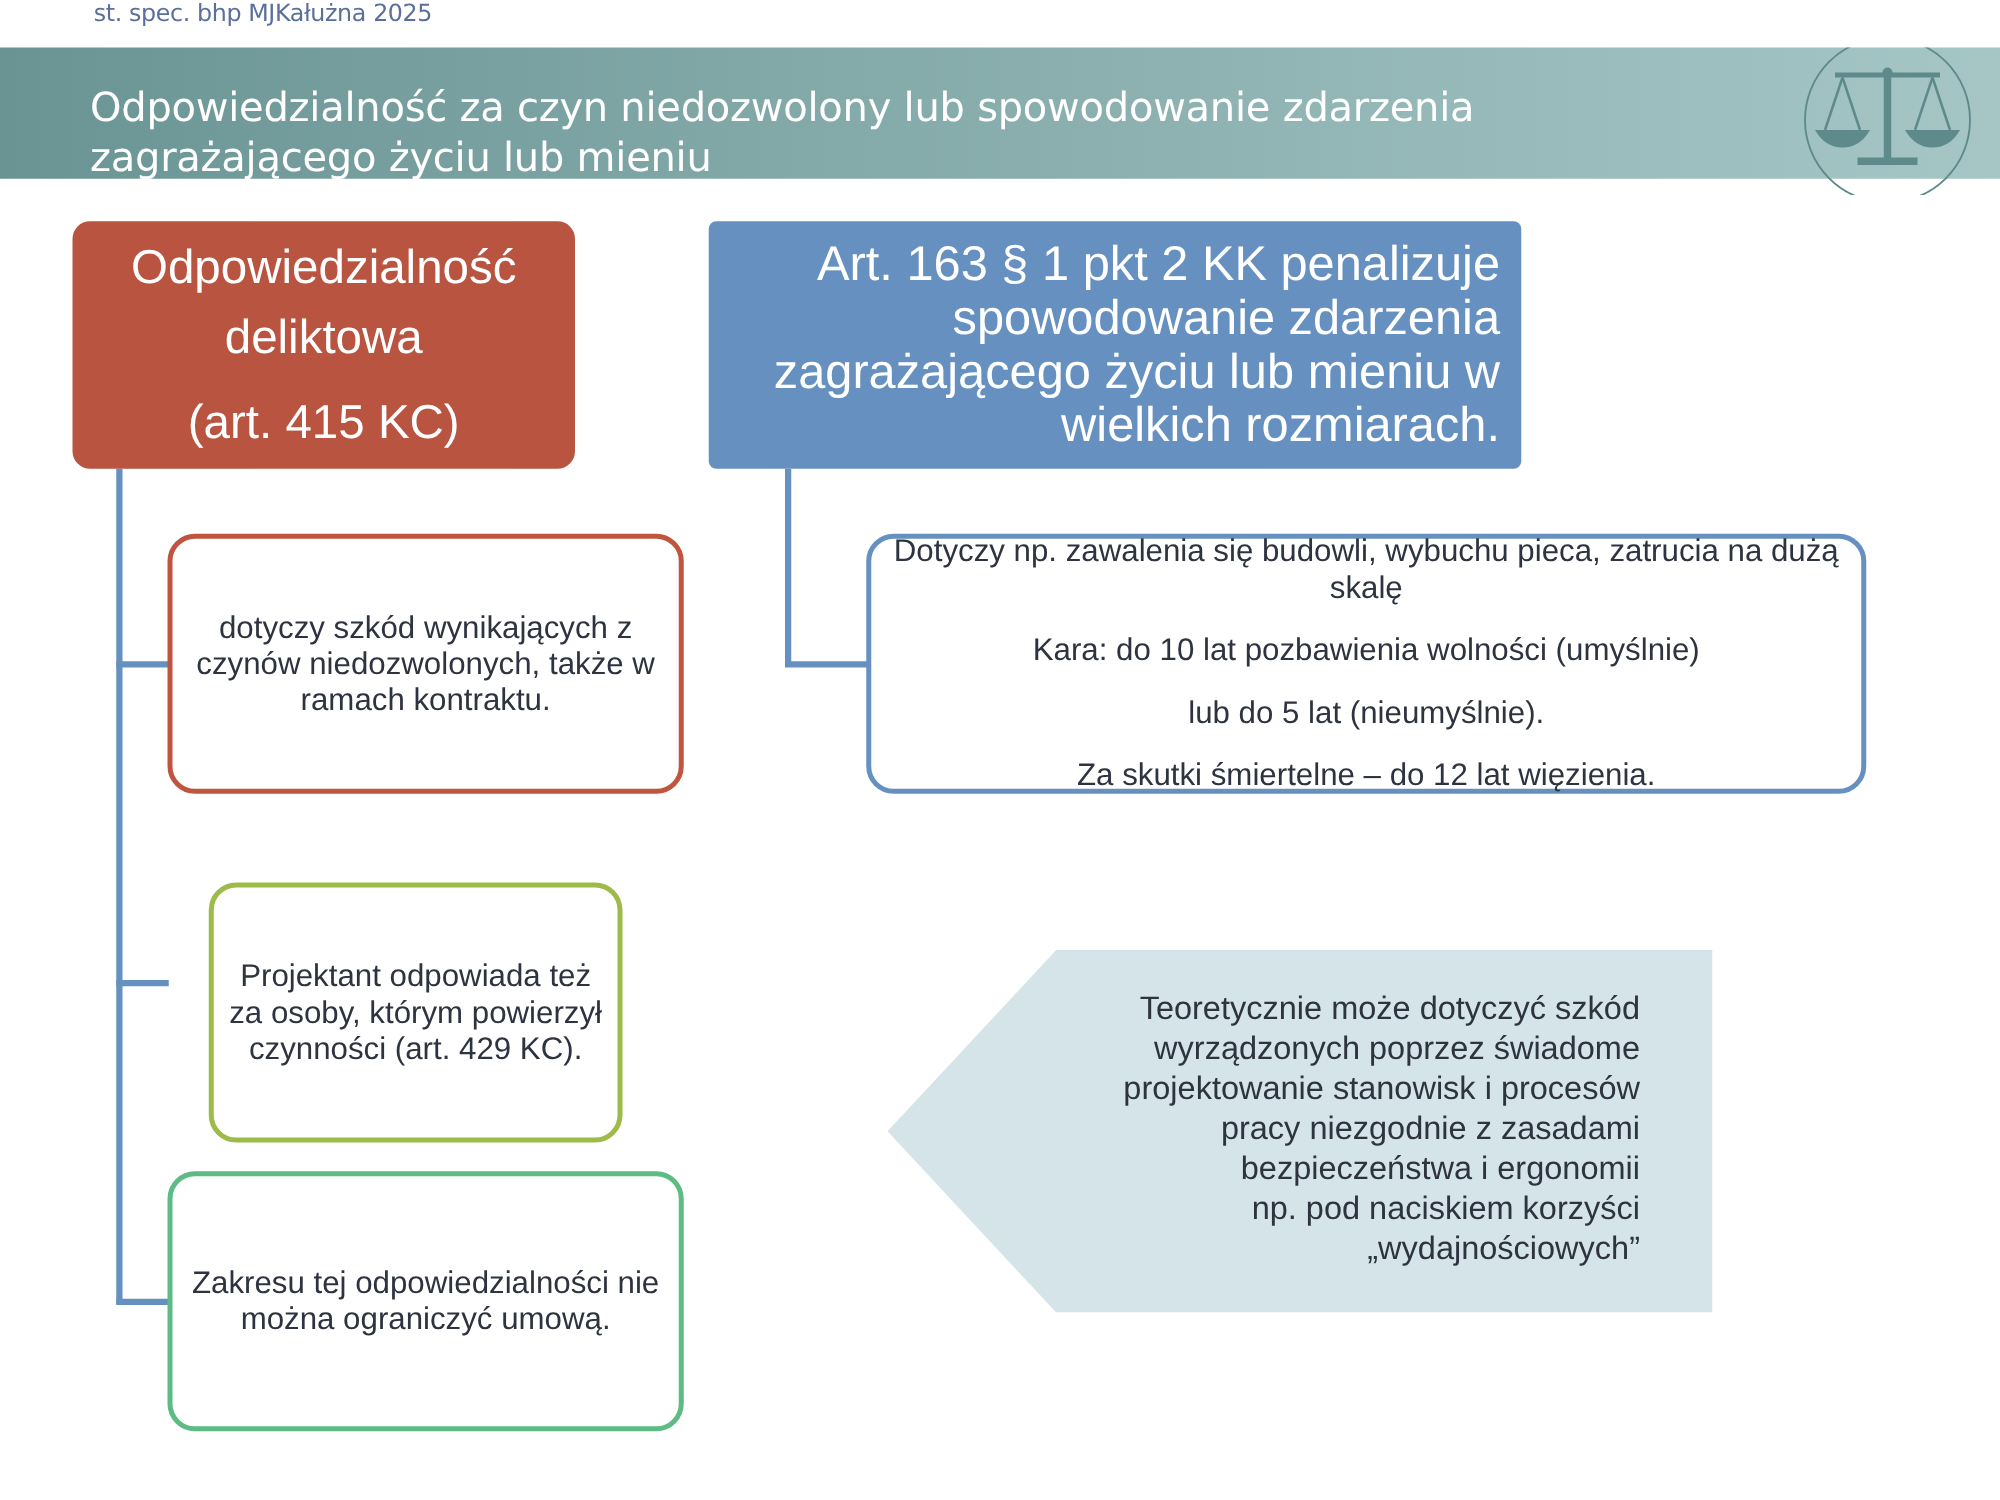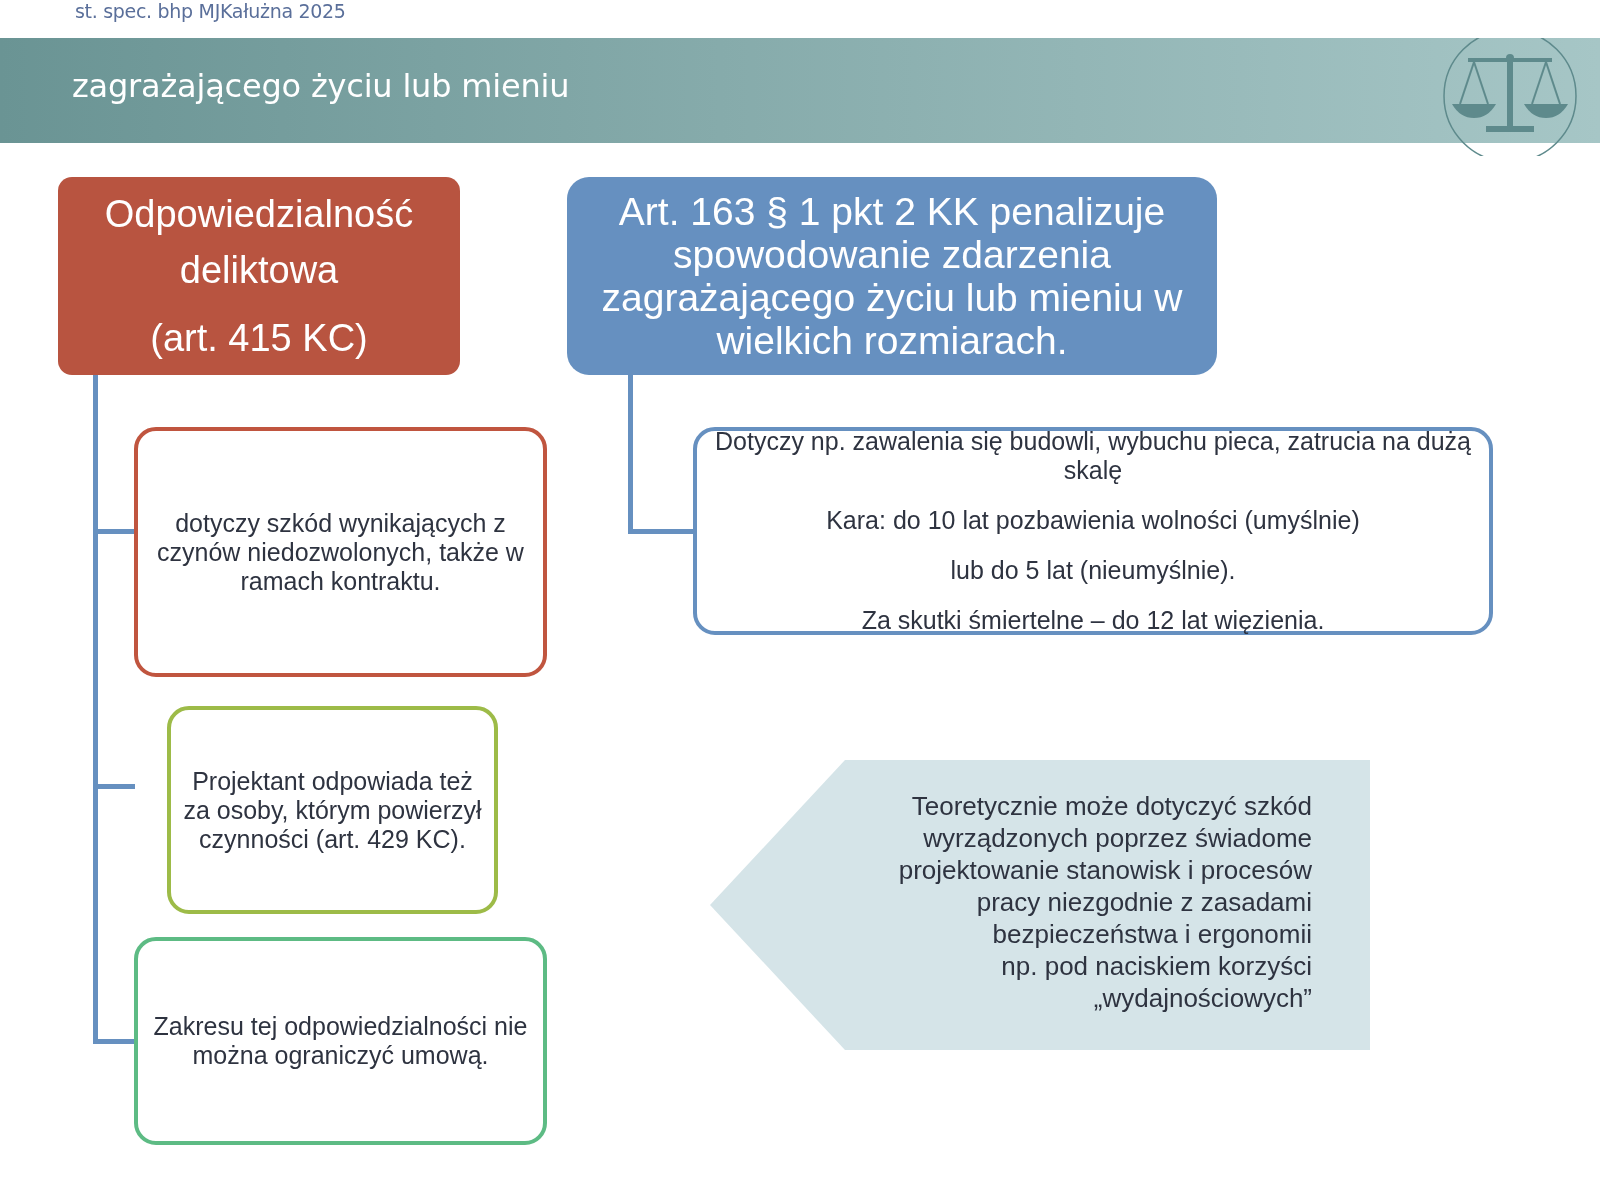--- a/index.html
+++ b/index.html
@@ -10,42 +10,43 @@
   #banner { left:0; top:38px; width:1600px; height:105px;
             background:linear-gradient(90deg,#6a9494 0%,#86abab 45%,#a6c6c6 100%); }
   #banner-title { left:72px; top:66px; width:1300px; color:#ffffff; font-family:"DejaVu Sans", sans-serif;
                   font-size:32px; line-height:40px; font-weight:normal; letter-spacing:-0.2px; }
   #scales { left:1438px; top:38px; width:144px; height:118px; }
   .box { position:absolute; box-sizing:border-box; display:flex; align-items:center; justify-content:center;
          text-align:center;gap:13px; }
   #box-delict { left:58px; top:177px; width:402px; height:198px; background:#b85440; border-radius:14px;
                 color:#fff; font-size:38px; line-height:43px; flex-direction:column; }
   #box-delict .sub { margin-top:12px; }
-  #box-art163 { left:567px; top:177px; width:650px; height:198px; background:#6690c0; border-radius:22px;
-                color:#fff; font-size:39px; line-height:43px; padding:0 2px; }
+  #box-art163 { left:567px; top:177px; width:650px; height:198px; background:#6690c0; border-radius:6px;
+                color:#fff; font-size:39px; line-height:43px; padding:0 17px;text-align:right; }
   .child { background:#fff; border-radius:22px; border-width:4px; border-style:solid; color:#2e3340;
            font-size:25px; line-height:29px; padding:0 8px;align-items:center; }
-  #child-1 { left:134px; top:427px; width:413px; height:250px; border-color:#c0553f; }
+  #child-1 { left:134px; top:427px; width:413px; height:208px; border-color:#c0553f; }
   #child-2 { left:134px; top:706px; width:331px; height:208px; border-color:#9dbb48;margin-left:33px; }
   #child-3 { left:134px; top:937px; width:413px; height:208px; border-color:#5dbb84; }
   #child-right { left:693px; top:427px; width:800px; height:208px; border-color:#6690c0; flex-direction:column; }
   #child-right p { margin:0; }
   #child-right .gap { margin-top:8px; }
   #arrow-box { left:710px; top:760px; width:660px; height:321px; }
   #arrow-text { position:absolute; right:58px; top:30px; width:520px; text-align:right; color:#2e3340;
                 font-size:26px; line-height:32px; }
   .line { position:absolute; background:#6690c0; }
 </style>
 </head>
 <body>
 
 <div id="footer-note" class="abs">st. spec. bhp MJKałużna 2025</div>
 
 <div id="banner" class="abs"></div>
 <div id="banner-title" class="abs">
+  <div>Odpowiedzialność za czyn niedozwolony lub spowodowanie zdarzenia</div>
   <div>zagrażającego życiu lub mieniu</div>
 </div>
 <svg id="scales" class="abs" viewBox="0 0 144 118">
   <circle cx="72" cy="58" r="66" fill="none" stroke="#5e8a8c" stroke-width="1.5"></circle>
   <circle cx="72" cy="20" r="4" fill="#5e8a8c"></circle>
   <rect x="30" y="20" width="84" height="4" fill="#5e8a8c"></rect>
   <rect x="69" y="20" width="6" height="72" fill="#5e8a8c"></rect>
   <rect x="48" y="88" width="48" height="6" fill="#5e8a8c"></rect>
   <line x1="36" y1="24" x2="22" y2="66" stroke="#5e8a8c" stroke-width="2"></line>
   <line x1="36" y1="24" x2="50" y2="66" stroke="#5e8a8c" stroke-width="2"></line>

